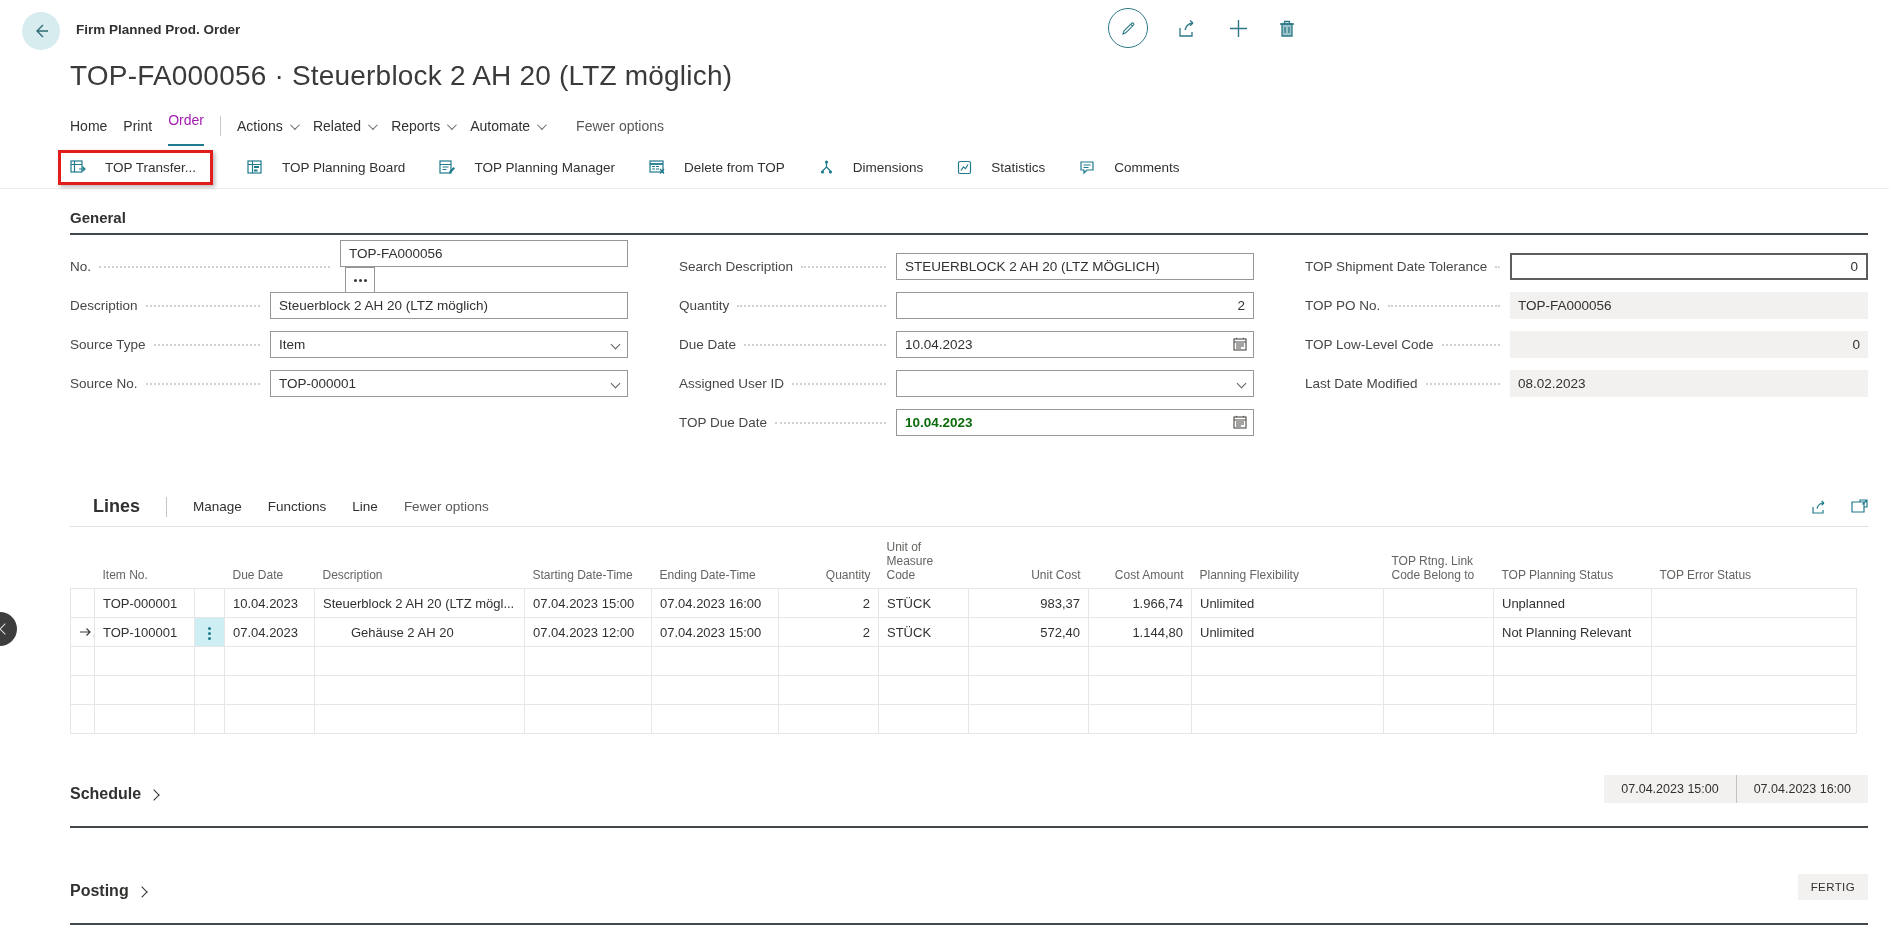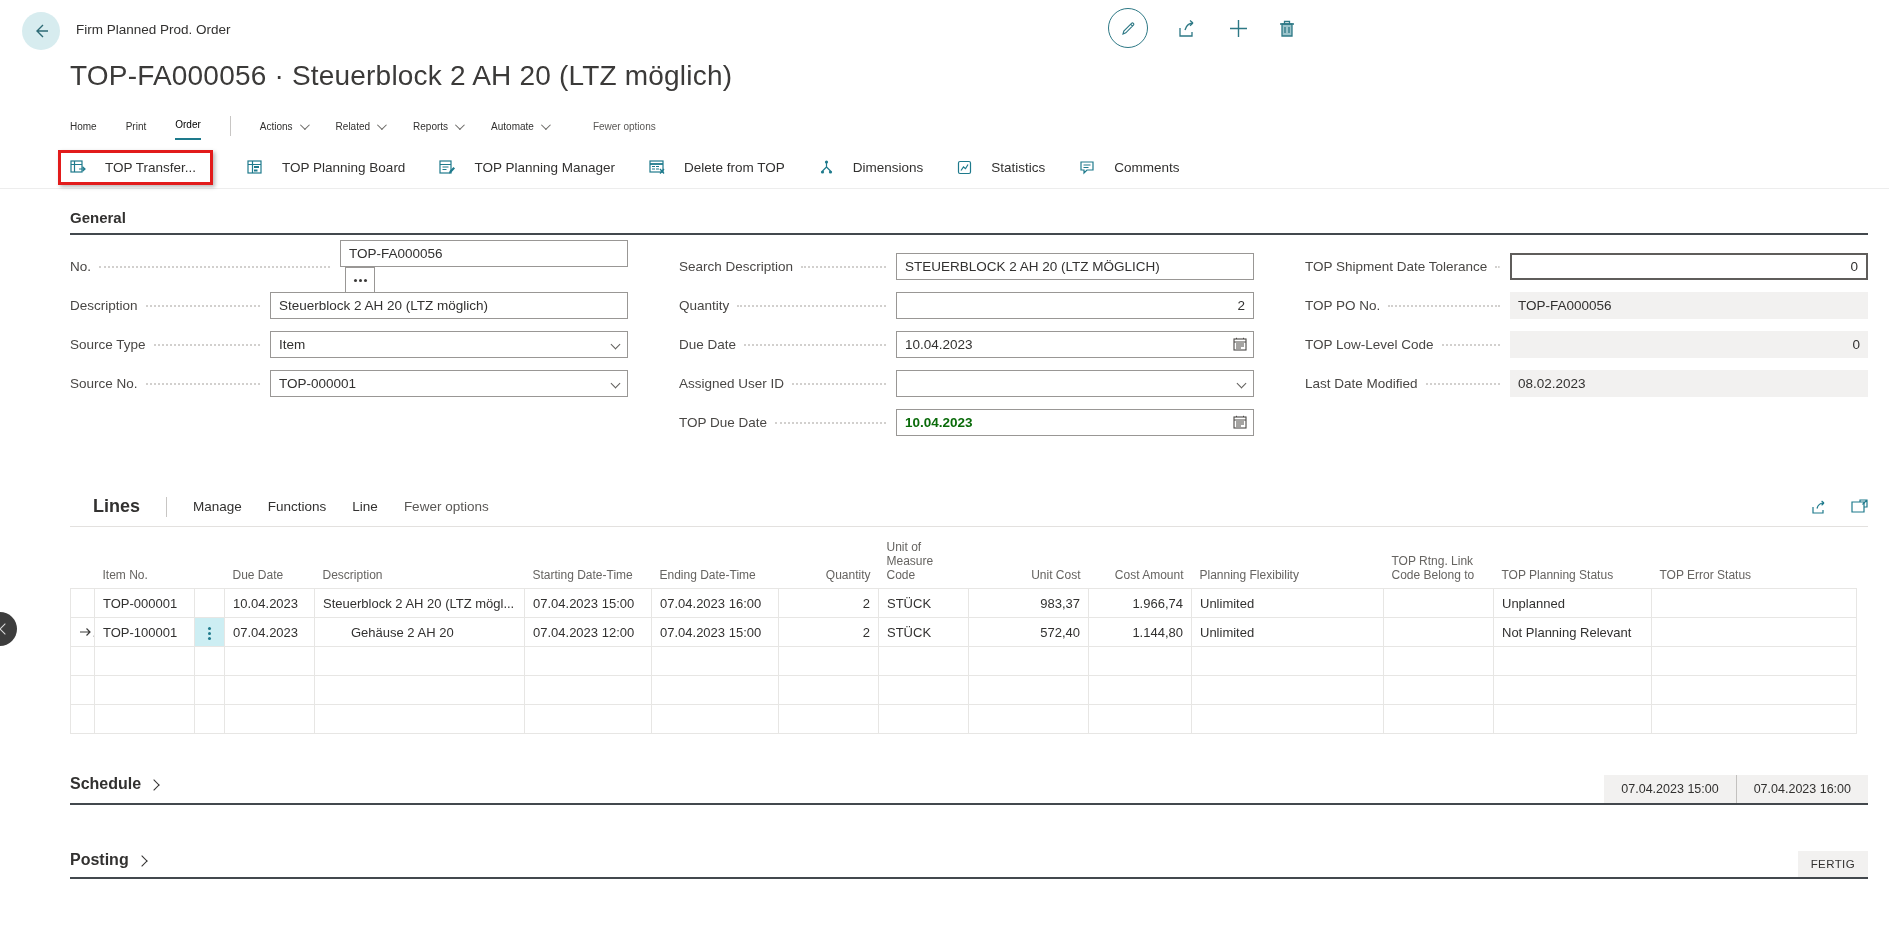--- a/index.html
+++ b/index.html
@@ -1,34 +1,34 @@
 <!DOCTYPE html>
 <html><head>
 <meta charset="utf-8">
 <style>
   * { margin:0; padding:0; box-sizing:border-box; }
   html,body { width:1889px; height:948px; background:#fff; overflow:hidden;
     font-family:"Liberation Sans","DejaVu Sans",sans-serif; color:#323130; }
 
   
-  .topbar { position:relative; height:56px; padding:12px 0 0 22px; display:flex; align-items:flex-start; }
+  .topbar { position:relative; height:56px; padding:12px 0 0 22px; display:flex; align-items:flex-start;font-weight:bold; }
   .back-circle { width:38px; height:38px; border-radius:50%; background:#d7ecef; display:flex;
     align-items:center; justify-content:center; cursor:pointer; flex:0 0 auto; }
   .back-caption { margin:10px 0 0 16px; font-size:13.5px; color:#323130; }
   .topbar-icons { position:absolute; left:1108px; top:8px; display:flex; align-items:center; gap:30px; }
   .icon-btn { display:flex; align-items:center; justify-content:center; cursor:pointer; }
   .pencil-circle { width:40px; height:40px; border:1.4px solid #2d7885; border-radius:50%; }
 
   
   .page-title { margin:4px 0 0 70px; font-size:28px; font-weight:300; color:#3b3a39; letter-spacing:.2px; }
 
   
-  .ribbon { margin:22px 0 0 70px; display:flex; align-items:center; gap:29px; font-size:10px; height:24px; }
+  .ribbon { margin:22px 0 0 70px; display:flex; align-items:center; gap:16px; font-size:14px; height:24px; }
   .rtab { color:#323130; cursor:pointer; display:flex; align-items:center; gap:7px; white-space:nowrap; }
-  .rtab.active { color:#000000; border-bottom:2px solid #1e7a8c; padding-bottom:8px; margin-bottom:-6px; }
+  .rtab.active { color:#a21caf; border-bottom:2px solid #1e7a8c; padding-bottom:16px; margin-bottom:-6px; }
   .rdivider { width:1px; height:20px; background:#c8c6c4; }
   .caret { width:7px; height:7px; border-right:1.3px solid #6b6966; border-bottom:1.3px solid #6b6966;
     transform:rotate(45deg) translateY(-2px); }
   .fewer { margin-left:16px; }
 
   
   .actionbar-wrap { border-bottom:1px solid #ededed; padding:14px 0 13px 70px; margin-top:8px; }
   .actionbar { display:flex; align-items:center; gap:34px; font-size:13.5px; }
   .action { display:flex; align-items:center; gap:19px; cursor:pointer; white-space:nowrap; }
   .action svg { flex:0 0 auto; }
@@ -78,21 +78,21 @@
   table.grid td { border:1px solid #e7e6e4; height:29px; padding:0 8px; white-space:nowrap; overflow:hidden;
     text-overflow:ellipsis; background:#fff; }
   td.gutter { padding:0; text-align:center; background:#fff; }
   td.menucell { padding:0; text-align:center; }
   td.menucell.active { background:#cdeef3; }
   .vdots { display:inline-block; width:3px; height:3px; border-radius:50%; background:#1e7a8c;
     box-shadow:0 -5px 0 #1e7a8c,0 5px 0 #1e7a8c; vertical-align:middle; }
   .indent { padding-left:36px !important; }
 
   
-  .foot-row { display:flex; align-items:flex-start; justify-content:space-between; padding-bottom:0; }
+  .foot-row { display:flex; align-items:flex-end; justify-content:space-between; padding-bottom:23px; }
   .foot-title { font-size:16px; font-weight:700; display:flex; align-items:center; gap:9px; cursor:pointer; }
   .chev { width:8px; height:8px; border-top:1.6px solid #323130; border-right:1.6px solid #323130;
     transform:rotate(45deg); margin-top:1px; }
   .chips { display:flex; }
   .chip { background:#f2f1f0; font-size:12.5px; color:#323130; height:28px; display:flex; align-items:center;
     padding:0 17px; }
   .chip + .chip { border-left:1px solid #c3c1bf; }
   .schedule { margin-top:41px; }
   .posting { margin-top:46px; }
   .badge { background:#f2f1f0; font-size:11.5px; letter-spacing:.4px; height:26px; display:flex;

